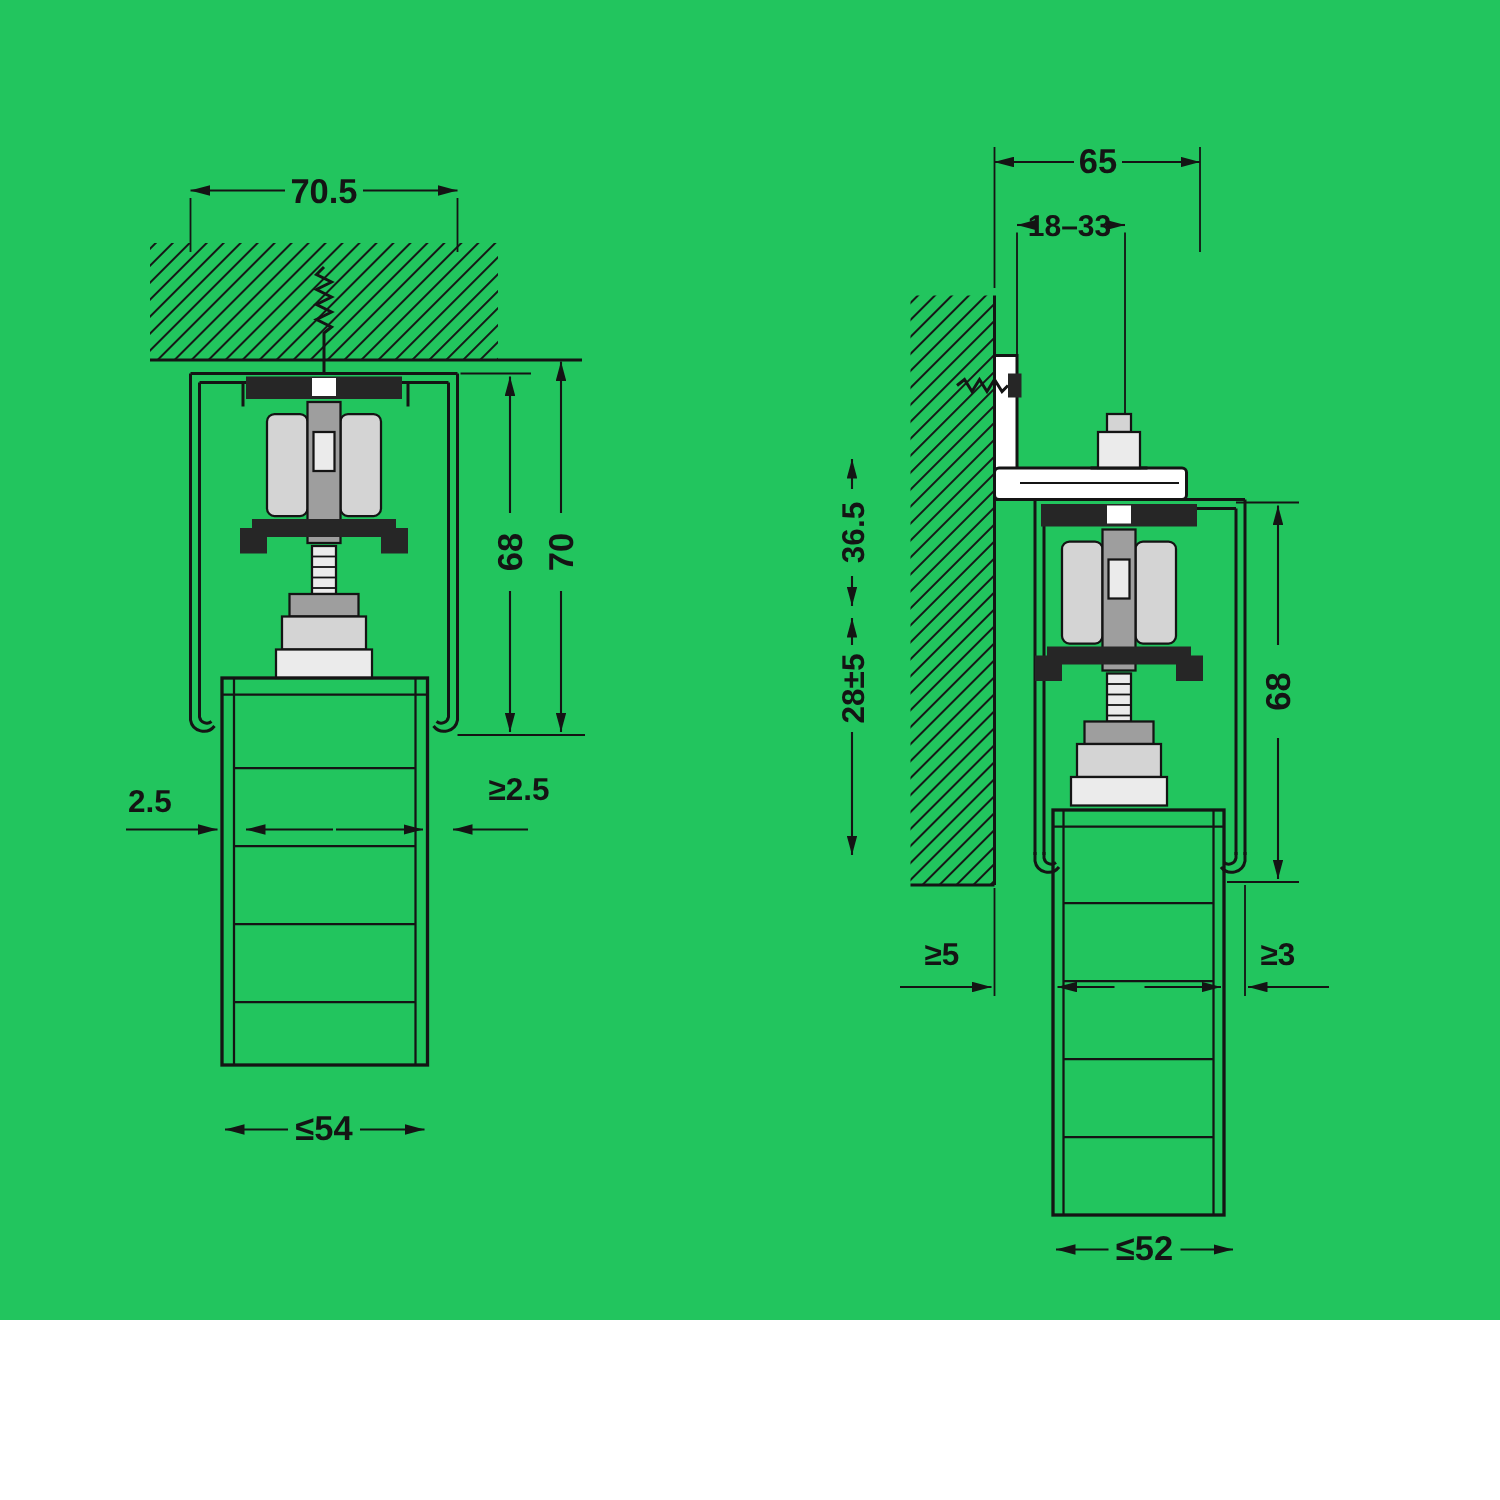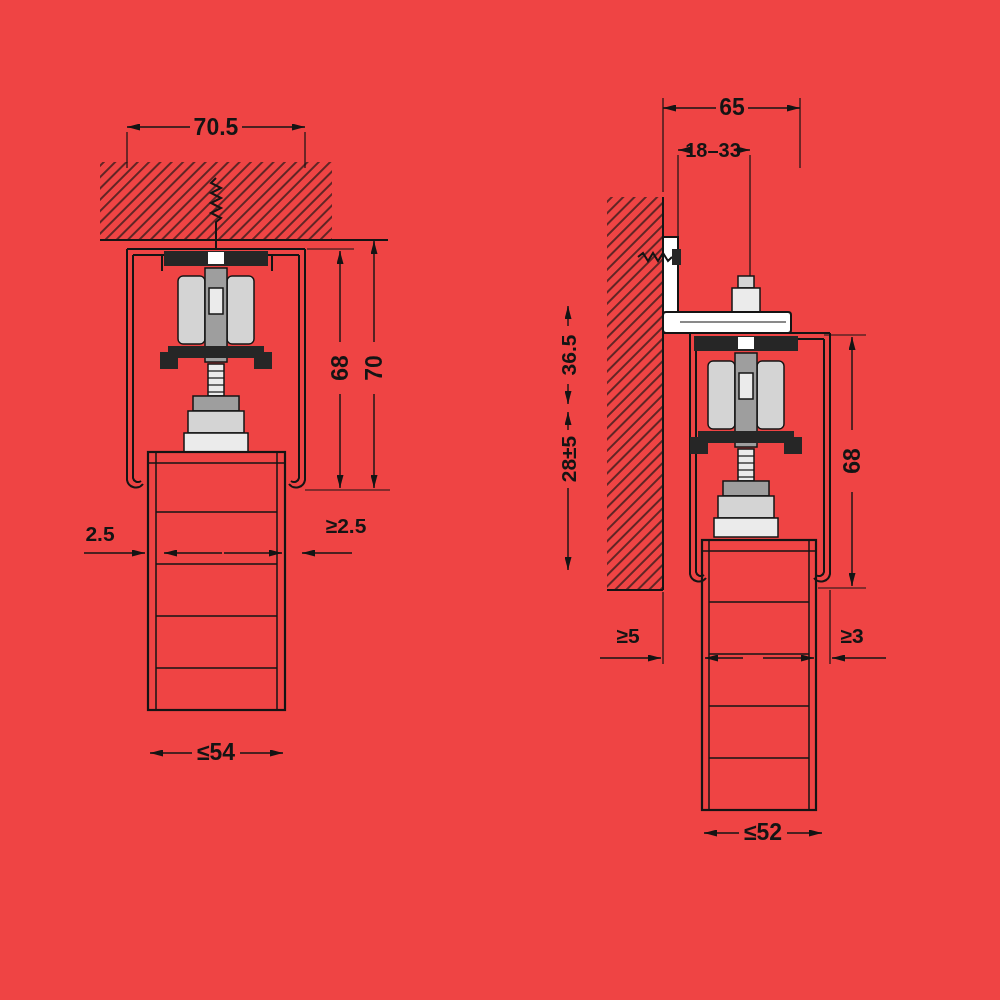--- a/index.html
+++ b/index.html
@@ -1,16 +1,16 @@
 <!DOCTYPE html>
 <html><head>
 <meta charset="utf-8">
 <style>
   html,body{margin:0;padding:0;background:#ffffff;}
-  .page{width:1000px;height:1000px;background:#ef4444;overflow:hidden;}
+  .page{width:1000px;height:880px;background:#22c55e;overflow:hidden;}
   svg text{font-family:"Liberation Sans","DejaVu Sans",sans-serif;}
   .dim{font-size:23px;font-weight:700;fill:#141414;text-anchor:middle;}
   .dim--sm{font-size:21px;}
   .dim--xs{font-size:20px;}
   .ol{stroke:#141414;stroke-width:2;fill:none;}
   .ol22{stroke:#141414;stroke-width:2.2;fill:none;}
   .ol15{stroke:#141414;stroke-width:1.5;fill:none;}
   .thin{stroke:#141414;stroke-width:1.2;fill:none;}
   .dimline{stroke:#141414;stroke-width:1.4;fill:none;}
   .f-dark{fill:#262626;stroke:none;}

